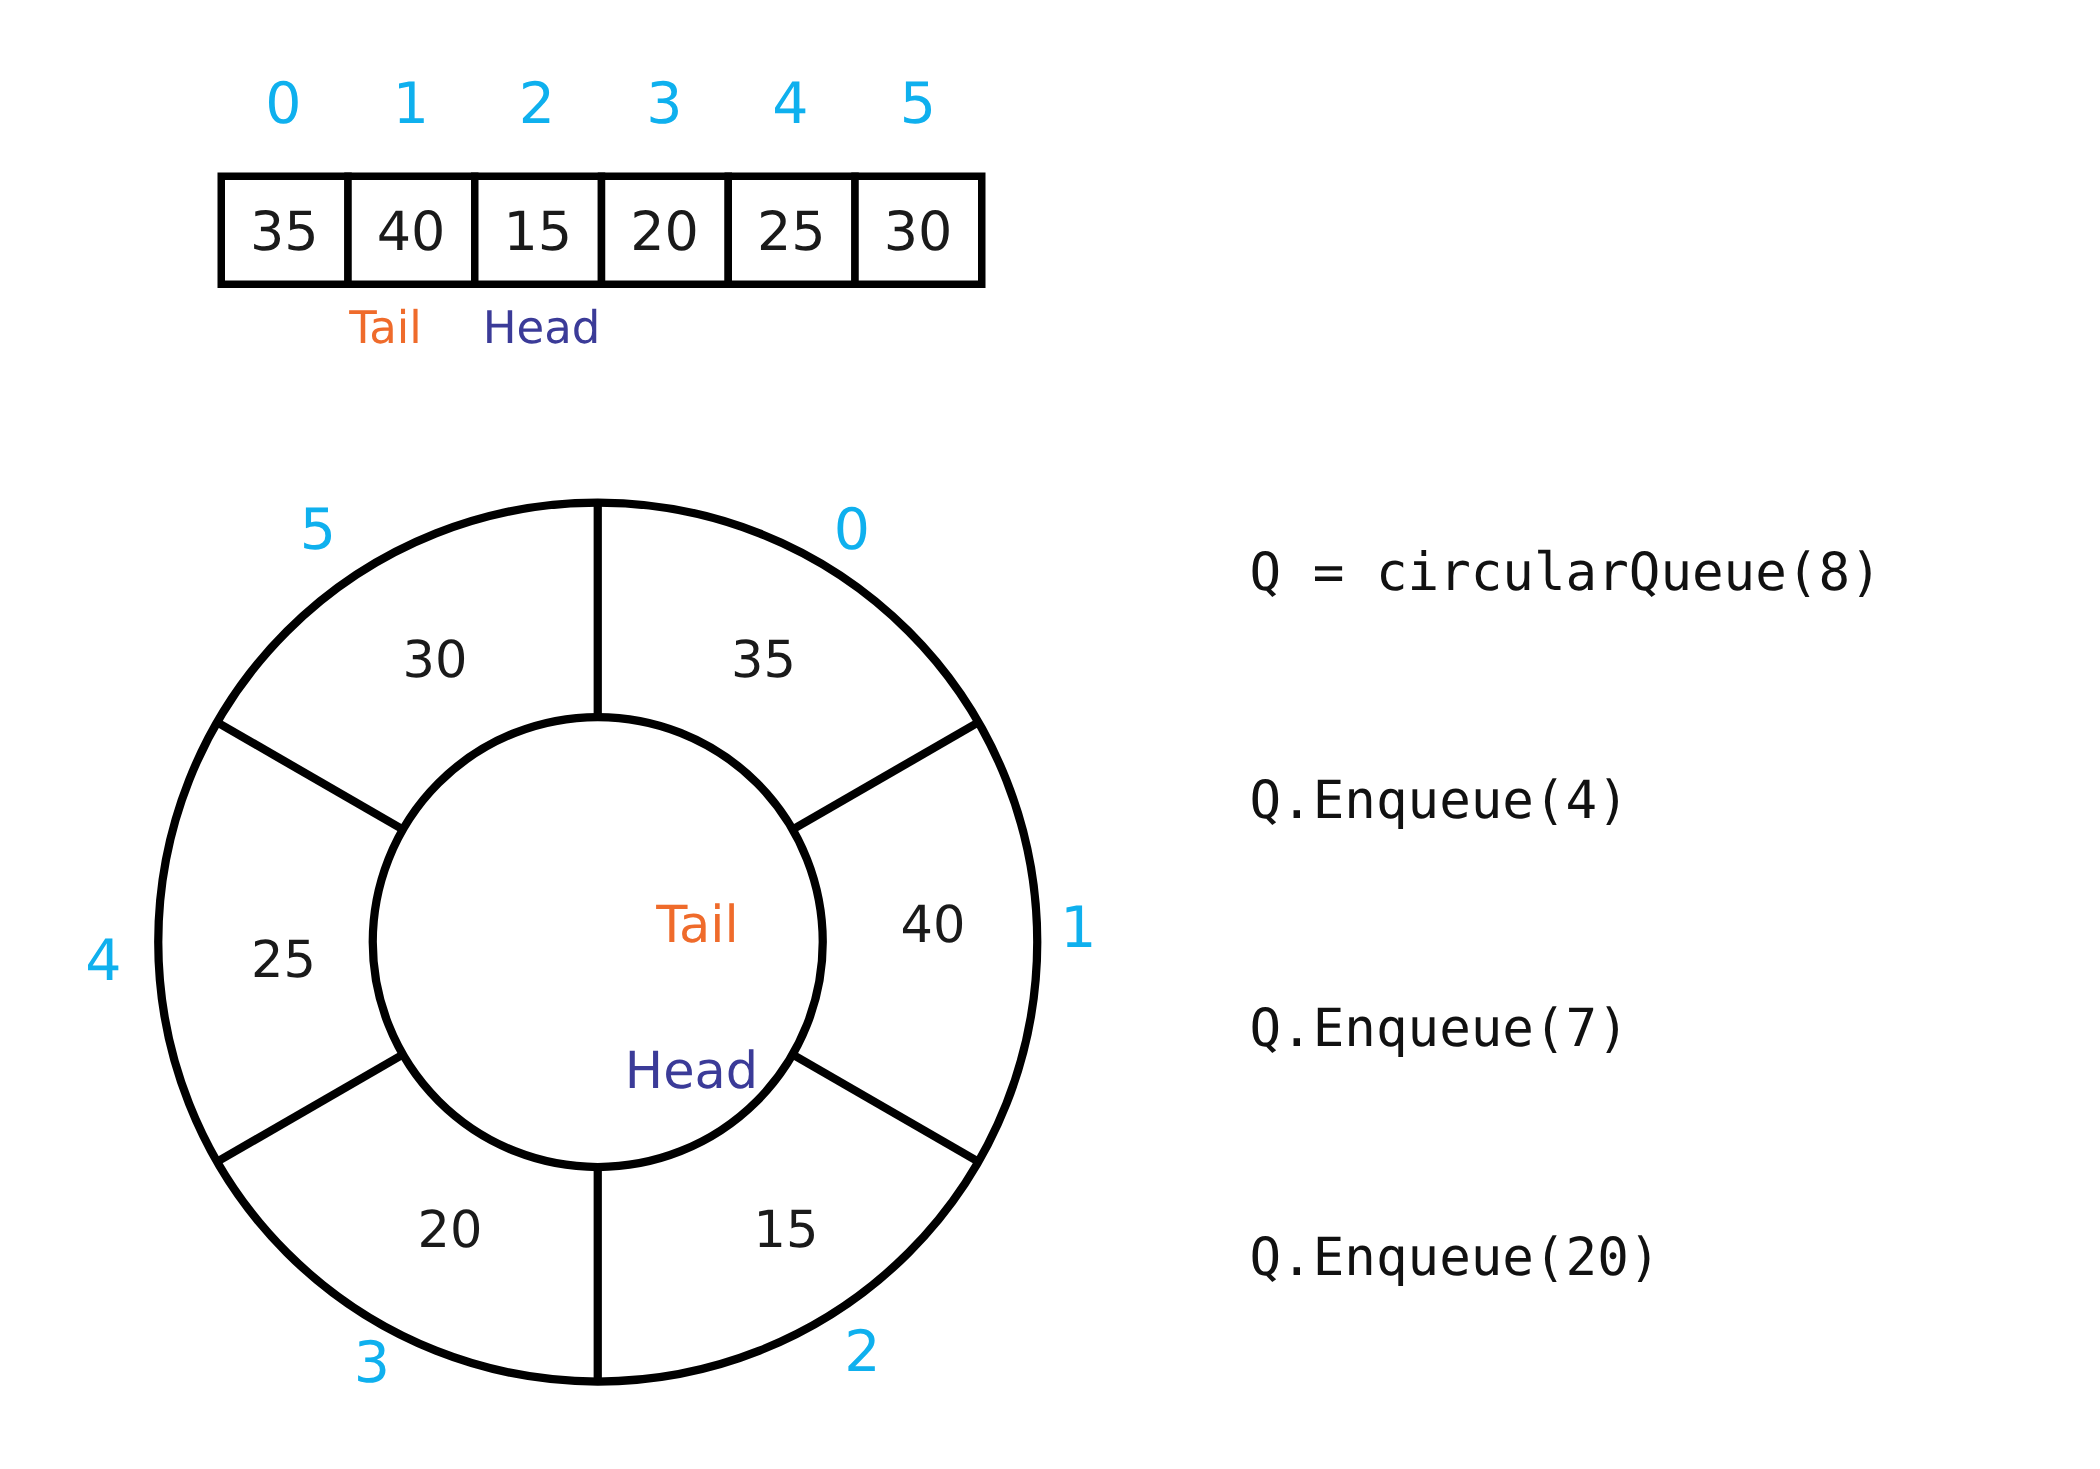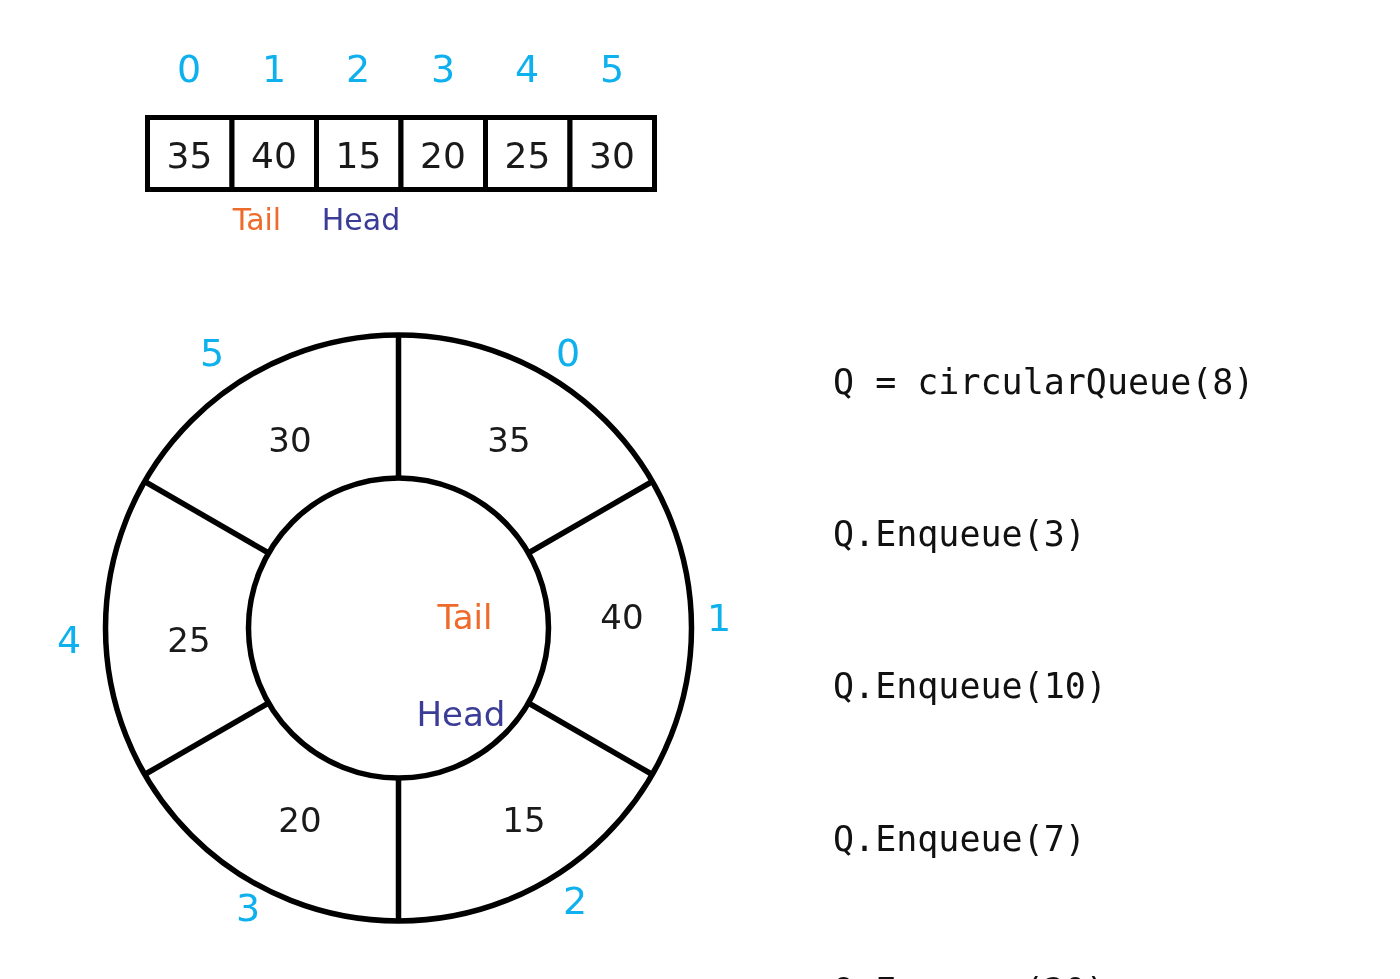--- a/index.html
+++ b/index.html
@@ -193,22 +193,21 @@
 
     <g>
       <text class="ptr-tail" x="465" y="617">Tail</text>
       <text class="ptr-head" x="461" y="714">Head</text>
     </g>
 
   </svg>
 
   <div id="code-block">
     <span class="code-line">Q = circularQueue(8)</span>
-    <span class="code-line">Q.Enqueue(3)</span>
-    <span class="code-line">Q.Enqueue(10)</span>
+    <span class="code-line">Q.Enqueue(4)</span>
     <span class="code-line">Q.Enqueue(7)</span>
     <span class="code-line">Q.Enqueue(20)</span>
     
     
     
     
     
     
   </div>
 

